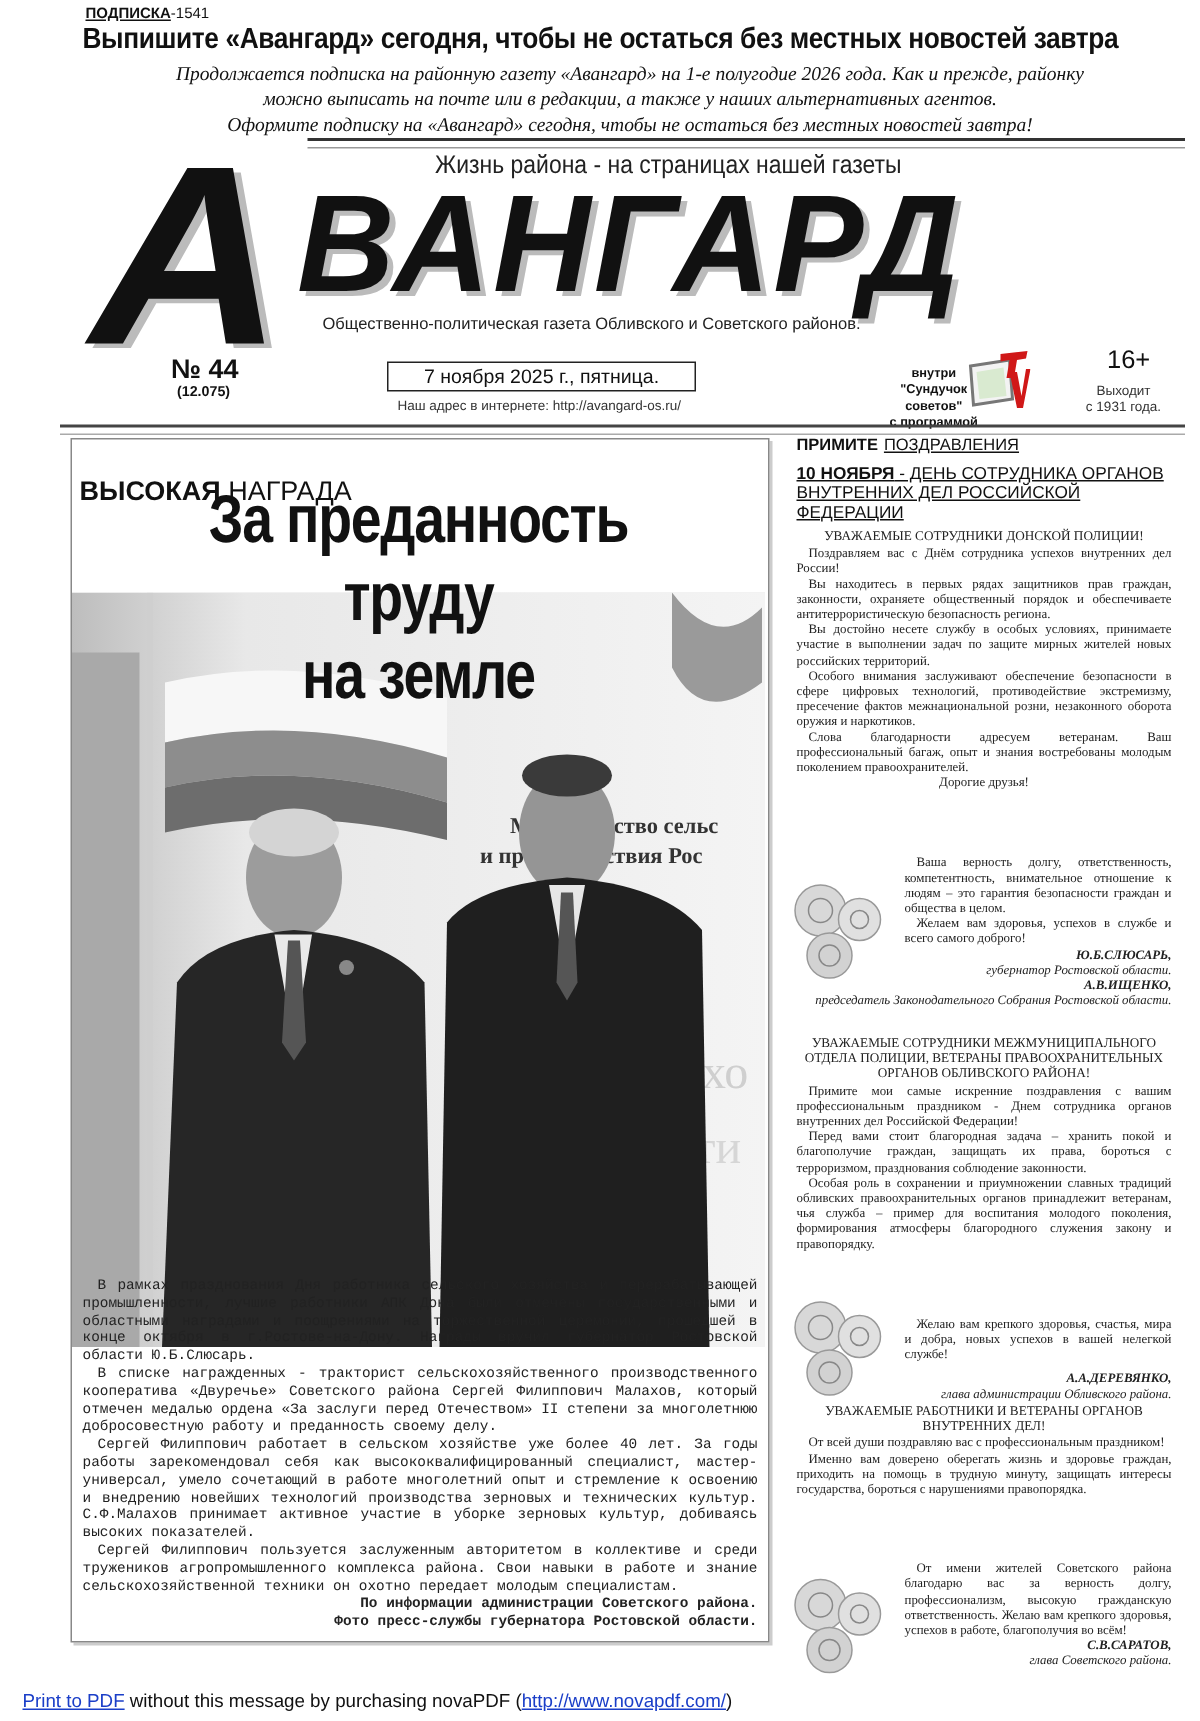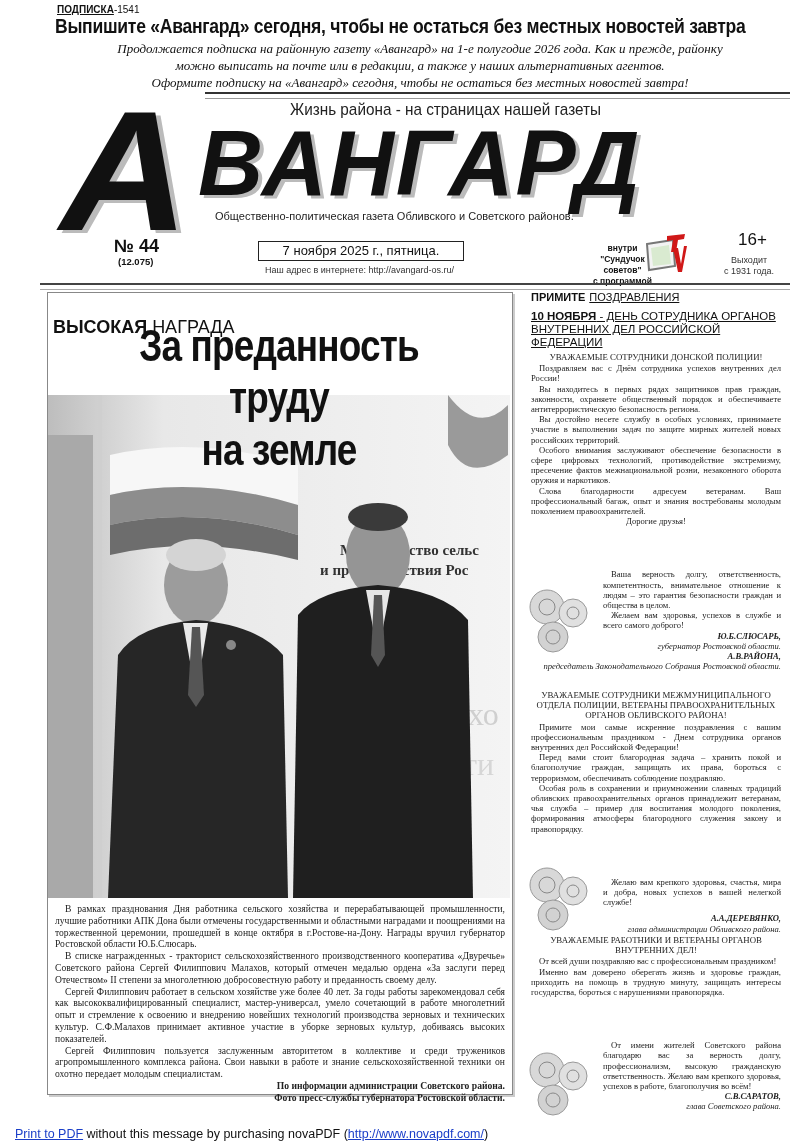--- a/index.html
+++ b/index.html
@@ -30,21 +30,21 @@
   .age { left: 738px; top: 230px; font-size: 17px; }
   .since { left: 716px; top: 255px; width: 66px; text-align: center; font-size: 9px; line-height: 11px; color: #333; }
   .rule-issue { left: 40px; right: 10px; top: 283px; height: 4px; border-top: 2px solid #444; border-bottom: 1px solid #aaa; }
 
   
   .article { left: 47px; top: 292px; width: 464px; height: 801px; border: 1px solid #888; box-shadow: 2px 2px 0 #ccc; background: #fff; }
   .rubric { left: 53px; top: 297px; font-size: 18px; white-space: nowrap; margin-top: 20px; }
   .rubric b { font-weight: bold; }
   .headline { left: 48px; top: 320px; width: 462px; text-align: center; font-size: 45px; line-height: 52px; font-weight: bold; letter-spacing: -1px; transform: scaleX(0.82); transform-origin: center top; font-family: "Liberation Sans", sans-serif; }
   .photo { left: 48px; top: 395px; width: 462px; height: 503px; overflow: hidden; background: #e6e6e6; }
-  .caption-text { left: 55px; top: 903px; width: 450px; font-family: Liberation Serif, serif; font-size: 9.6px; line-height: 11.8px; text-align: justify; color: #222; }
+  .caption-text { left: 55px; top: 851px; width: 450px; font-family: Liberation Mono, monospace; font-size: 9.6px; line-height: 11.8px; text-align: justify; color: #222; }
   .caption-text p { margin: 0; text-indent: 10px; }
   .caption-text .credit { text-align: right; font-weight: bold; text-indent: 0; }
 
   
   .rc { left: 531px; width: 250px; }
   .rc-kicker { top: 291px; font-size: 11px; }
   .rc-kicker .k1 { font-weight: bold; }
   .rc-kicker .k2 { text-decoration: underline; margin-left: 4px; }
   .rc-head { top: 310px; font-size: 11.5px; line-height: 13px; text-decoration: underline; }
   .rc-head b { font-weight: bold; }
@@ -184,28 +184,28 @@
       <circle cx="28" cy="54" r="15" fill="#d2d2d2" stroke="#999"></circle>
         <circle cx="28" cy="54" r="7" fill="none" stroke="#888"></circle>
     </svg>
     <div class="wrap-text">
       <p>Ваша верность долгу, ответственность, компетентность, внимательное отношение к людям – это гарантия безопасности граждан и общества в целом.</p>
       <p>Желаем вам здоровья, успехов в службе и всего самого доброго!</p>
     </div>
   </div>
   <p class="sig">Ю.Б.СЛЮСАРЬ,</p>
   <p class="role">губернатор Ростовской области.</p>
-  <p class="sig">А.В.РАЙОНА,</p>
+  <p class="sig">А.В.ИЩЕНКО,</p>
   <p class="role">председатель Законодательного Собрания Ростовской области.</p>
 </div>
 
 <div class="abs rc rc-block" style="top:690px;">
   <div class="bt">УВАЖАЕМЫЕ СОТРУДНИКИ МЕЖМУНИЦИПАЛЬНОГО ОТДЕЛА ПОЛИЦИИ, ВЕТЕРАНЫ ПРАВООХРАНИТЕЛЬНЫХ ОРГАНОВ ОБЛИВСКОГО РАЙОНА!</div>
   <p>Примите мои самые искренние поздравления с вашим профессиональным праздником - Днем сотрудника органов внутренних дел Российской Федерации!</p>
-  <p>Перед вами стоит благородная задача – хранить покой и благополучие граждан, защищать их права, бороться с терроризмом, обеспечивать соблюдение поздравляю.</p>
+  <p>Перед вами стоит благородная задача – хранить покой и благополучие граждан, защищать их права, бороться с терроризмом, празднования соблюдение законности.</p>
   <p>Особая роль в сохранении и приумножении славных традиций обливских правоохранительных органов принадлежит ветеранам, чья служба – пример для воспитания молодого поколения, формирования атмосферы благородного служения закону и правопорядку.</p>
   <div style="position:relative;">
     <svg class="roses" style="position:absolute;left:-6px;top:-16px;" viewBox="0 0 72 72">
       <circle cx="22" cy="24" r="17" fill="#d8d8d8" stroke="#999"></circle>
         <circle cx="22" cy="24" r="8" fill="none" stroke="#888"></circle>
       <circle cx="48" cy="30" r="14" fill="#e0e0e0" stroke="#999"></circle>
         <circle cx="48" cy="30" r="6" fill="none" stroke="#888"></circle>
       <circle cx="28" cy="54" r="15" fill="#d2d2d2" stroke="#999"></circle>
         <circle cx="28" cy="54" r="7" fill="none" stroke="#888"></circle>
     </svg>

